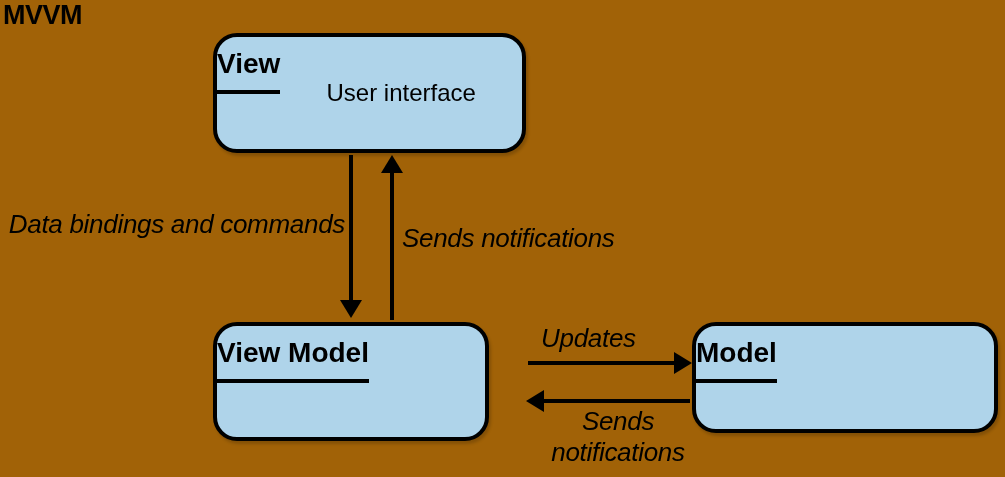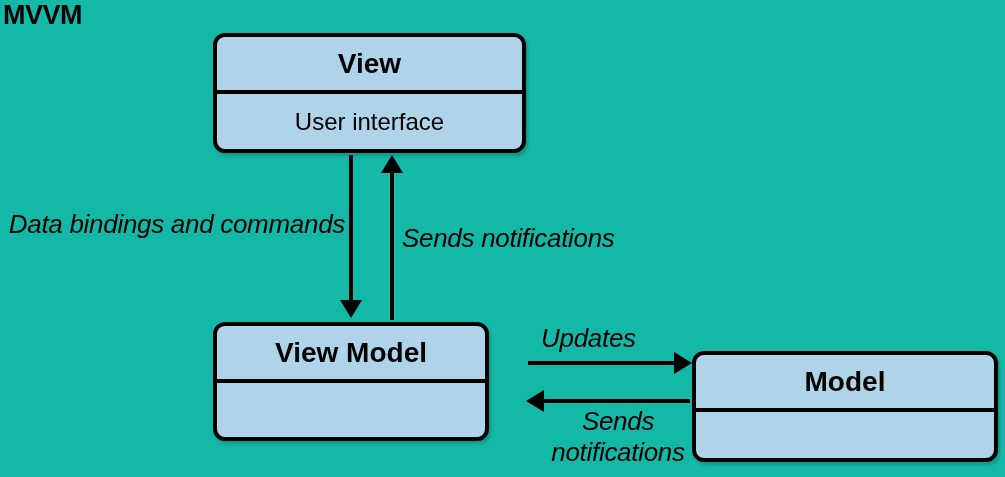--- a/index.html
+++ b/index.html
@@ -3,62 +3,62 @@
 <meta charset="utf-8">
 <style>
   * { margin: 0; padding: 0; box-sizing: border-box; }
   html, body { background: #ffffff; }
   body { font-family: "Liberation Sans", sans-serif; color: #000; }
 
   .canvas {
     position: relative;
     width: 1005px;
     height: 477px;
-    background: #14b8a6;
+    background: #a16207;
     overflow: hidden;
   }
 
   .diagram-title {
     position: absolute;
     left: 3px;
     top: 0px;
     font-size: 27px;
     font-weight: bold;
     letter-spacing: -0.5px;
   }
 
   .node {
     position: absolute;
     border: 4px solid var(--box-border, #000);
-    border-radius: 12px;
+    border-radius: 24px;
     background: var(--box-fill, #AFD4EA);
     box-shadow: 2px 3px 3px rgba(0,0,0,0.18);
     display: flex;
-    flex-direction: column;
+    flex-direction: row;
   }
   .node-title {
     height: 57px;
     border-bottom: 4px solid var(--box-border, #000);
     display: flex;
     align-items: center;
     justify-content: center;
     font-size: 28px;
     font-weight: bold;
   }
   .node-subtitle {
     flex: 1;
     display: flex;
     align-items: center;
     justify-content: center;
     font-size: 24px;
   }
 
   #node-view       { left: 213px; top: 33px;  width: 313px; height: 120px; }
   #node-view-model { left: 213px; top: 322px; width: 276px; height: 119px; }
-  #node-model      { left: 692px; top: 322px; width: 306px; height: 111px; margin-top: 29px; }
+  #node-model      { left: 692px; top: 322px; width: 306px; height: 111px; }
 
   .arrows-layer {
     position: absolute;
     left: 0; top: 0;
     width: 1005px;
     height: 477px;
     pointer-events: none;
   }
   .arrows-layer line { stroke: var(--arrow-color, #000); stroke-width: 4; }
   .arrows-layer polygon { fill: var(--arrow-color, #000); }

